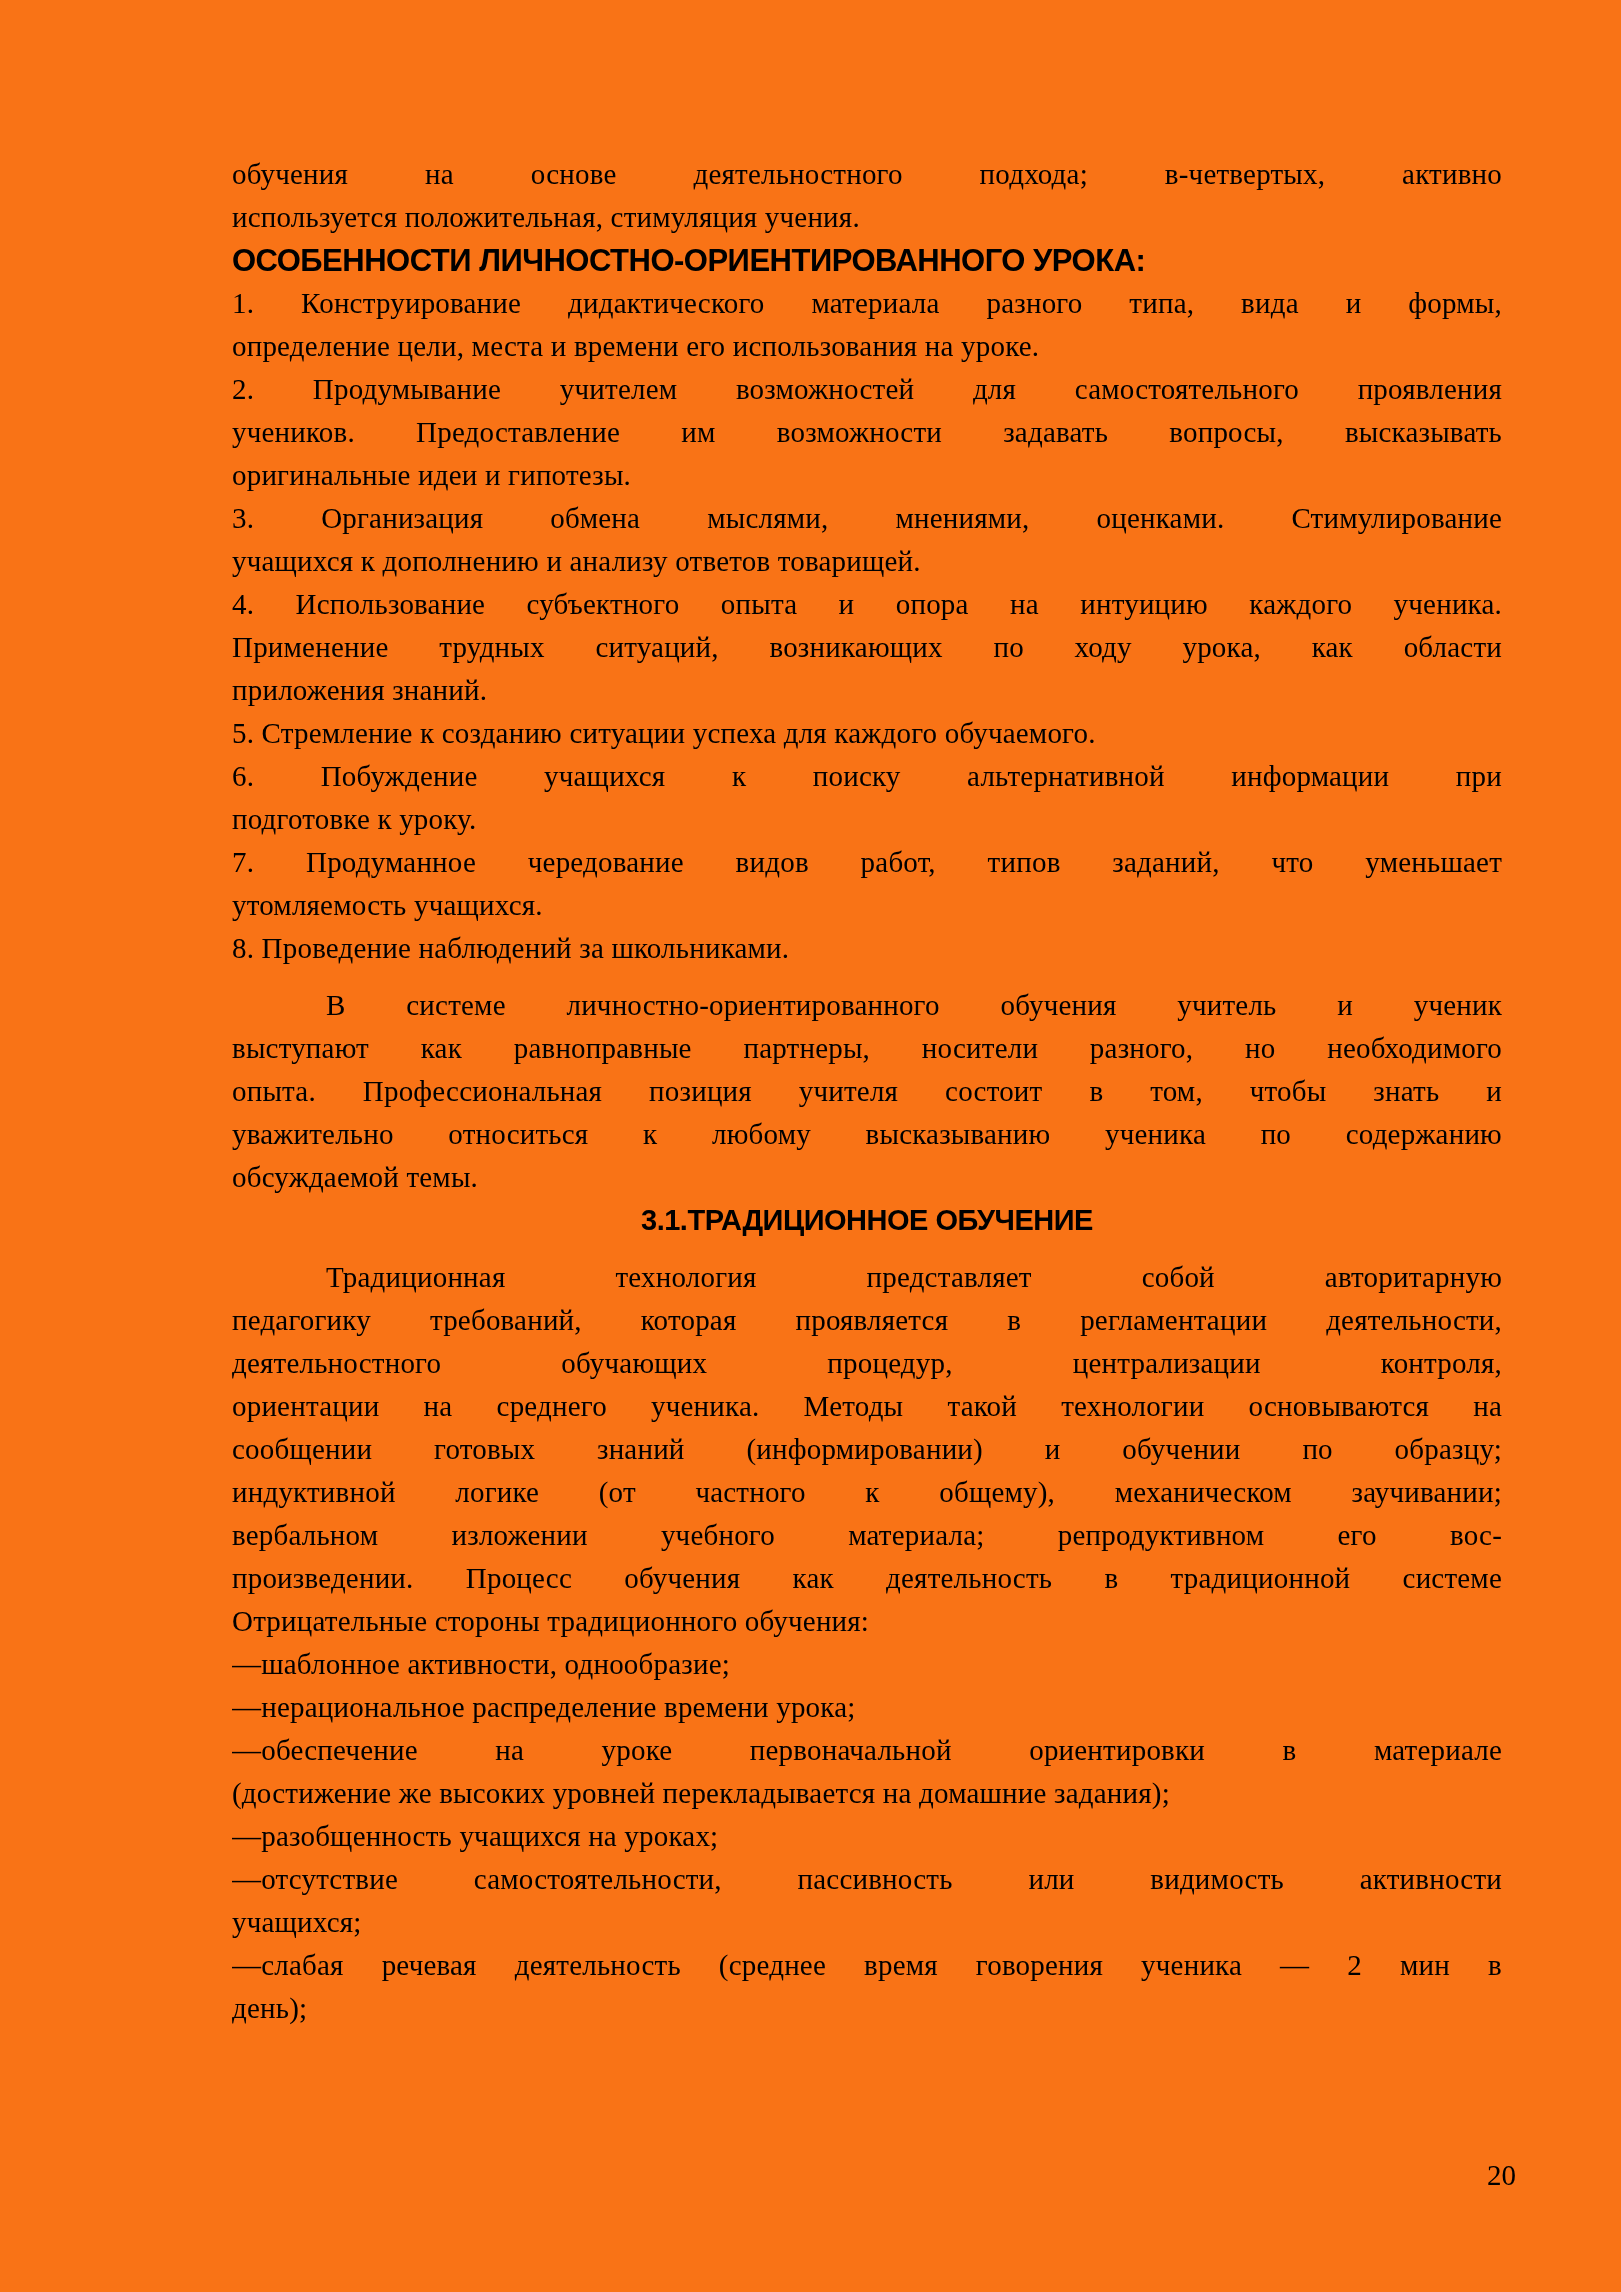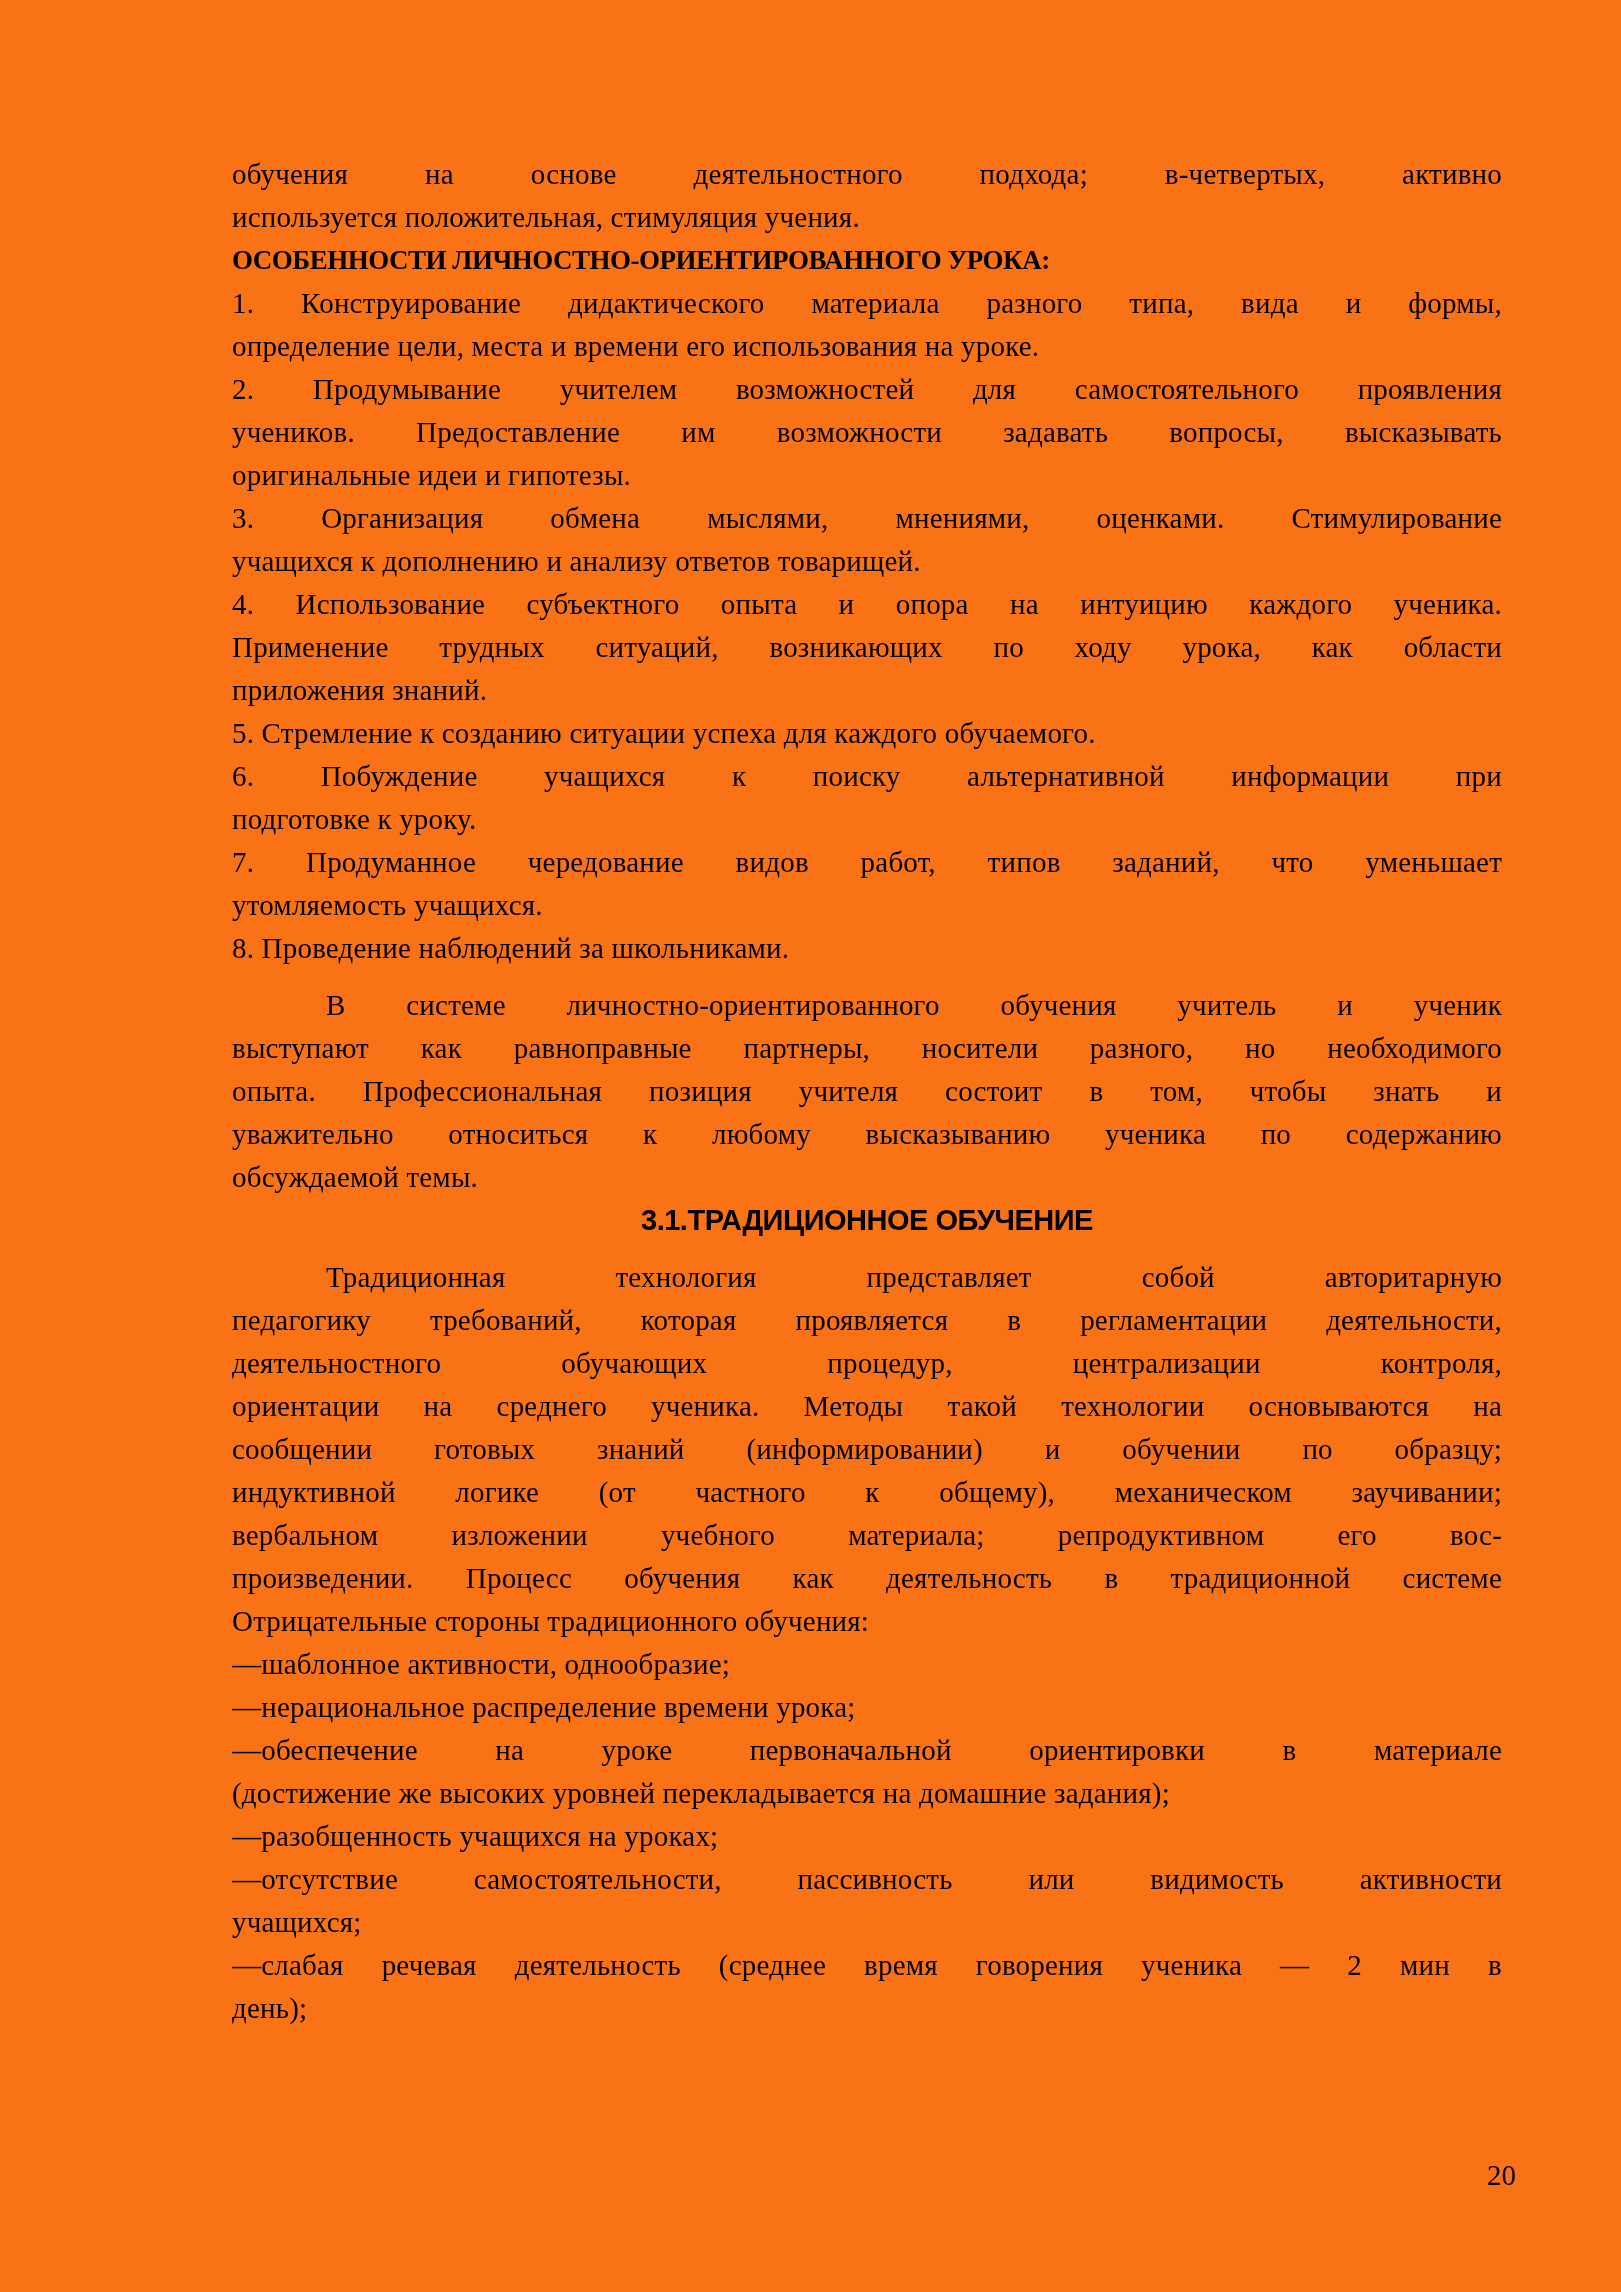--- a/index.html
+++ b/index.html
@@ -26,23 +26,23 @@
     line-height: 43px;
     height: 43px;
     overflow: hidden;
     text-align: justify;
     text-align-last: left;
     letter-spacing: 0.2px;
   }
   .j { text-align-last: justify; }
   .ind { text-indent: 94px; margin-top: 14px; }
   .h1 {
-    font-family: Liberation Serif, serif;
+    font-family: Liberation Sans, sans-serif;
     font-weight: 700;
-    font-size: 27px;
+    font-size: 31px;
     letter-spacing: -0.5px;
     text-align: left;
     text-align-last: left;
   }
   .h2 {
     font-family: "Liberation Sans", sans-serif;
     font-weight: 700;
     font-size: 29px;
     letter-spacing: -0.5px;
     text-align: left;

